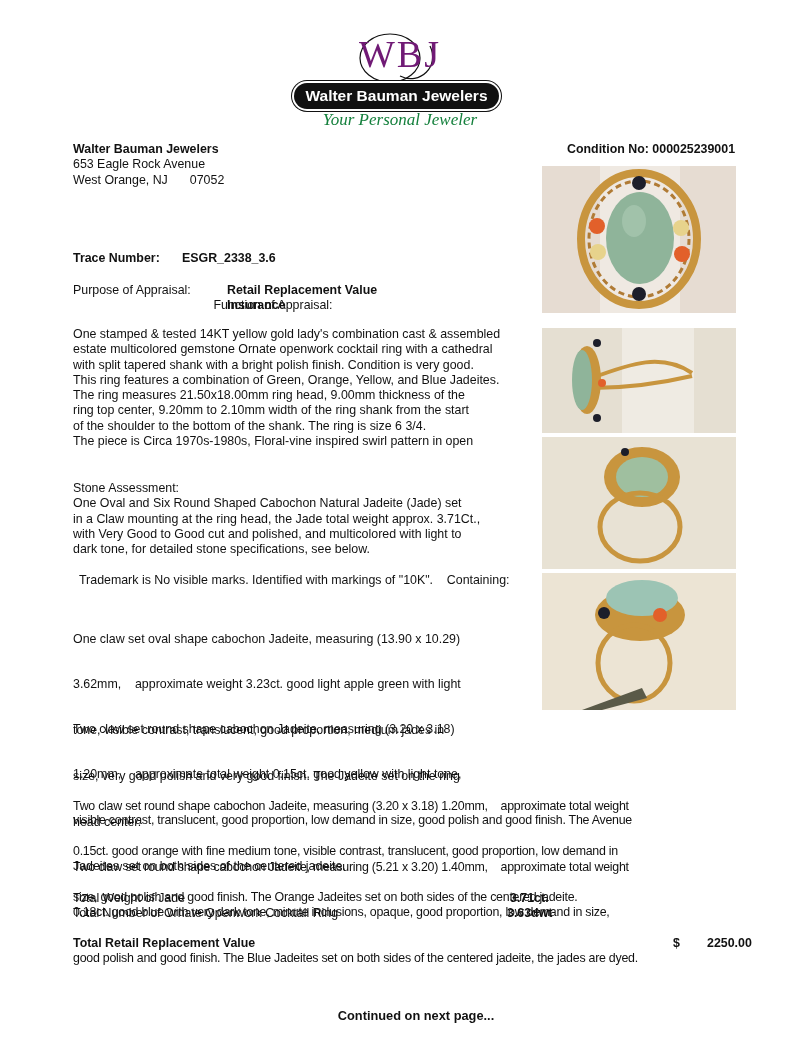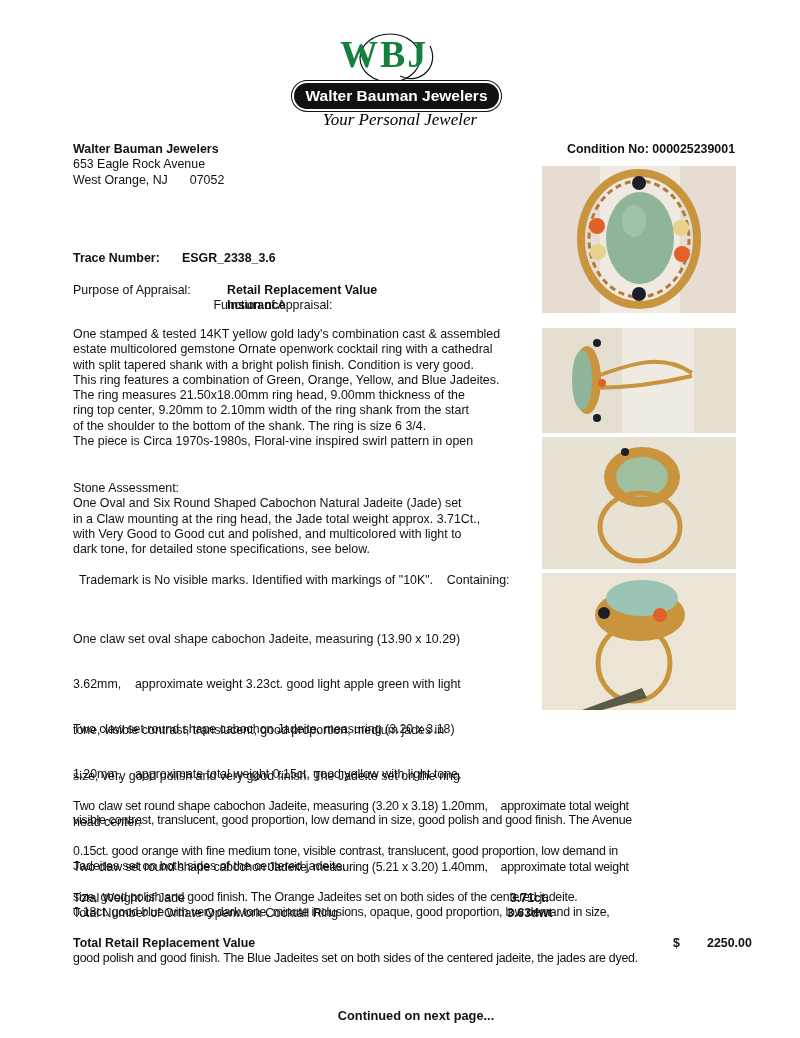--- a/index.html
+++ b/index.html
@@ -8,31 +8,31 @@
     font-family: "Liberation Sans", sans-serif; color: #111;
     font-size: 12.4px; line-height: 15.3px;
   }
   .abs { position: absolute; }
   .bold { font-weight: bold; }
   
   #logo { left: 292px; top: 22px; width: 216px; height: 112px; }
   .monogram {
     position: absolute; left: 48px; top: 4px; width: 120px; height: 56px;
     font-family: "Liberation Serif", serif; font-size: 38px; line-height: 56px;
-    color: #15803d; letter-spacing: 2px; font-weight: bold;
+    text-align: center; color: #701a75; letter-spacing: 2px;
   }
   .monogram svg { position: absolute; left: 0; top: 0; }
   .logo-bar {
     position: absolute; left: 2px; top: 61px; width: 205px; height: 26px;
     background: #111; border-radius: 13px; box-shadow: 0 0 0 2px #fff, 0 0 0 3px #111;
     color: #fff; font-weight: bold; font-size: 15.5px; line-height: 26px; text-align: center;
   }
   .tagline {
     position: absolute; left: 0; top: 90px; width: 216px; text-align: center;
-    font-family: "Liberation Serif", serif; font-style: italic; font-size: 17px; color: #000000;
+    font-family: "Liberation Serif", serif; font-style: italic; font-size: 17px; color: #15803d;
   }
   p { margin: 0; }
   .para { position: absolute; left: 73px; }
   .photo { position: absolute; left: 542px; width: 194px; overflow: hidden; background: #e9e2d6; }
   .photo svg { display: block; }
 </style>
 </head>
 <body>
 
 <div id="logo" class="abs">

